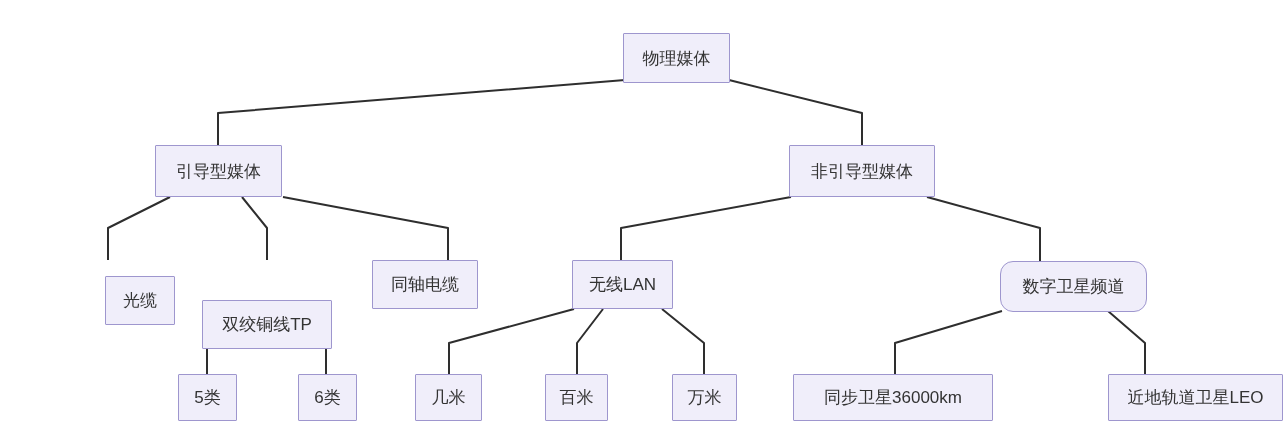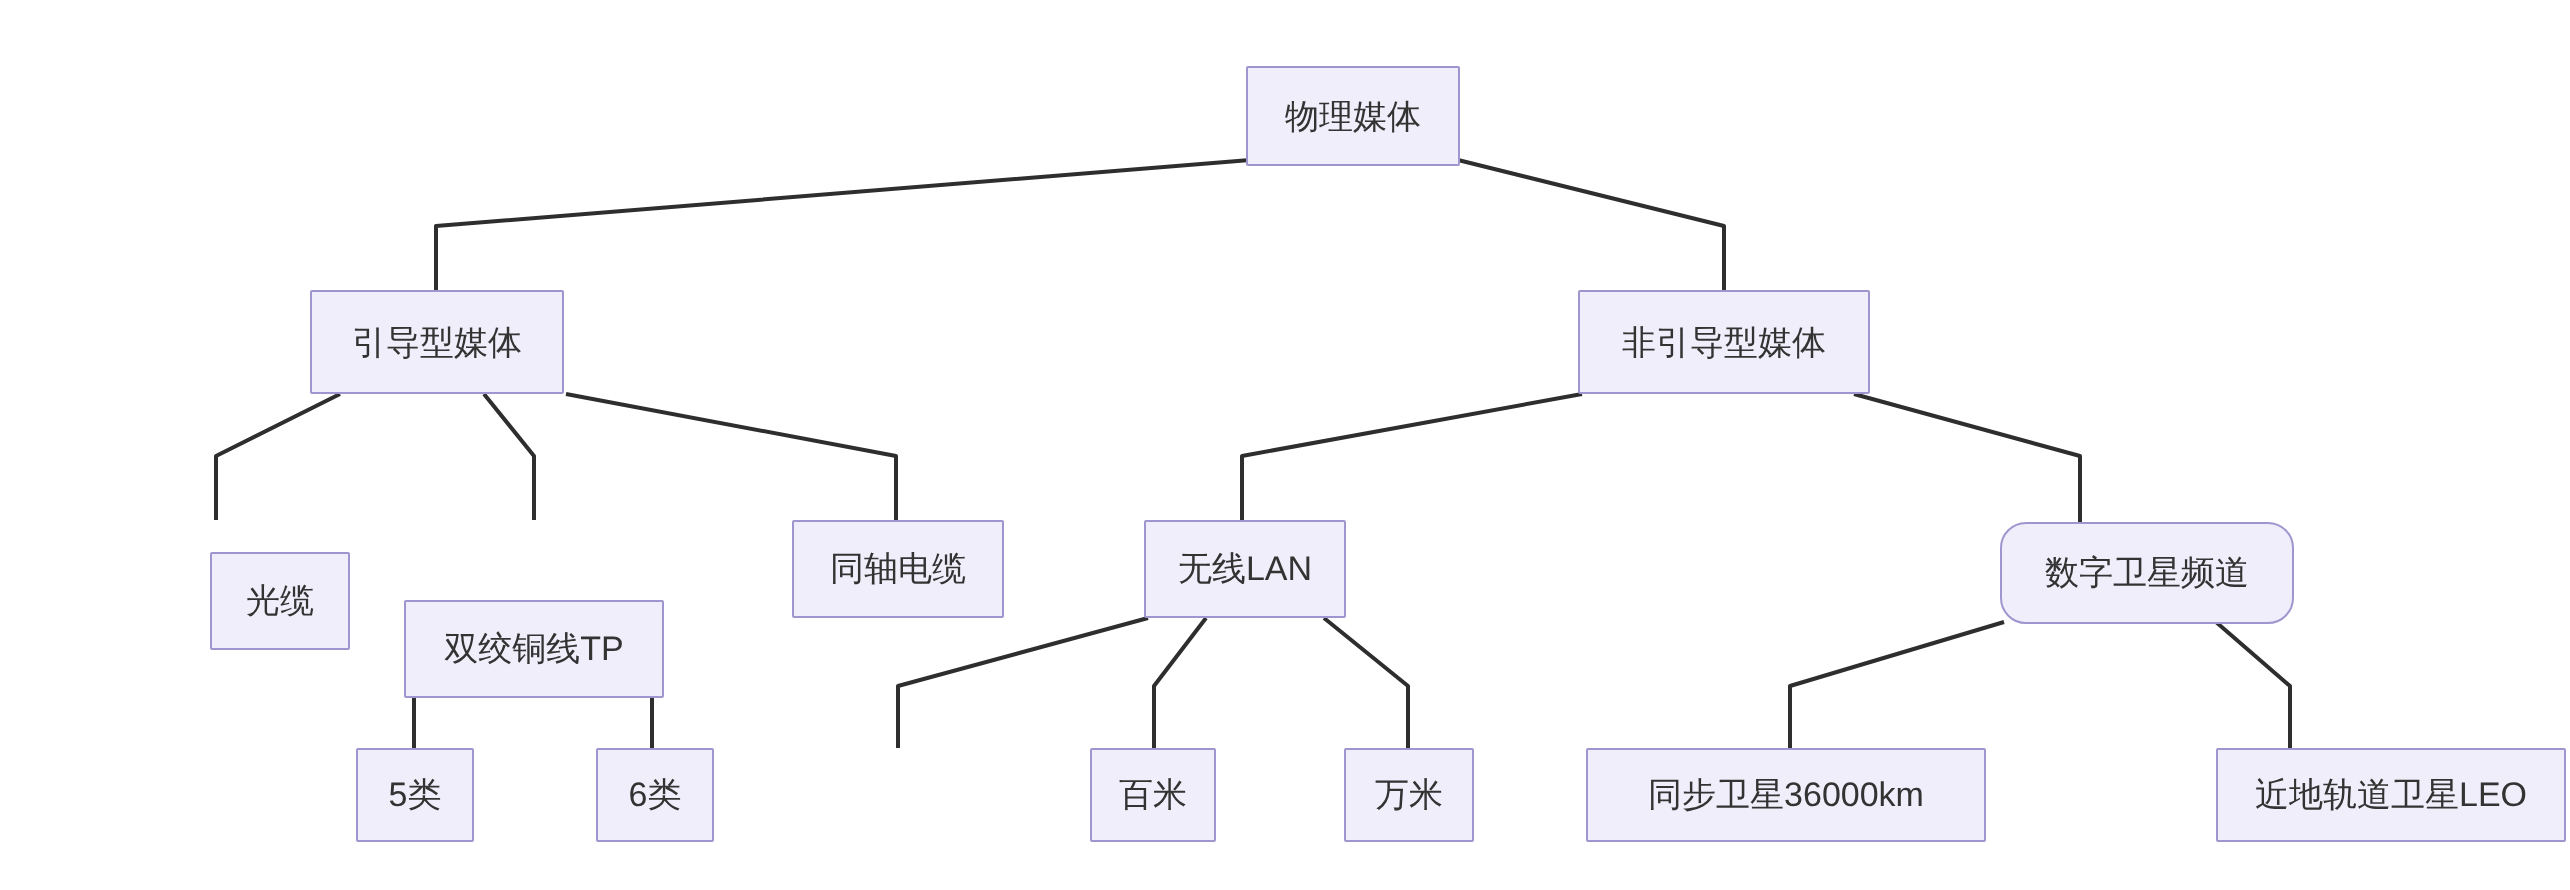--- a/index.html
+++ b/index.html
@@ -74,24 +74,25 @@
     <polyline points="662,309 704,343 704,374"></polyline>
     <polyline points="1002,311 895,343 895,374"></polyline>
     <polyline points="1108,311 1145,343 1145,374"></polyline>
   </svg>
 
   <div class="node" style="left:623px; top:33px;  width:107px; height:50px;">物理媒体</div>
   <div class="node" style="left:155px; top:145px; width:127px; height:52px;">引导型媒体</div>
   <div class="node" style="left:789px; top:145px; width:146px; height:52px;">非引导型媒体</div>
   <div class="node" style="left:72px;  top:276px; width:70px;  height:49px;margin-left:33px;">光缆</div>
   <div class="node" style="left:202px; top:260px; width:130px; height:49px;margin-top:40px;">双绞铜线TP</div>
-  <div class="node" style="left:396px; top:260px; width:106px; height:49px;">同轴电缆</div>
+  <div class="node" style="left:372px; top:260px; width:106px; height:49px;">同轴电缆</div>
   <div class="node" style="left:572px; top:260px; width:101px; height:49px;text-align:center;">无线LAN</div>
   <div class="node" style="left:1000px;top:261px; width:147px; height:51px;border-radius:13px;">数字卫星频道</div>
   <div class="node" style="left:178px; top:374px; width:59px;  height:47px;">5类</div>
   <div class="node" style="left:298px; top:374px; width:59px;  height:47px;">6类</div>
+  <div class="node" style="left:415px; top:374px; width:67px;  height:47px;">几米</div>
   <div class="node" style="left:545px; top:374px; width:63px;  height:47px;">百米</div>
   <div class="node" style="left:672px; top:374px; width:65px;  height:47px;">万米</div>
   <div class="node" style="left:793px; top:374px; width:200px; height:47px;">同步卫星36000km</div>
   <div class="node" style="left:1108px;top:374px; width:175px; height:47px;">近地轨道卫星LEO</div>
 
 
 </div>
 
 </body></html>

